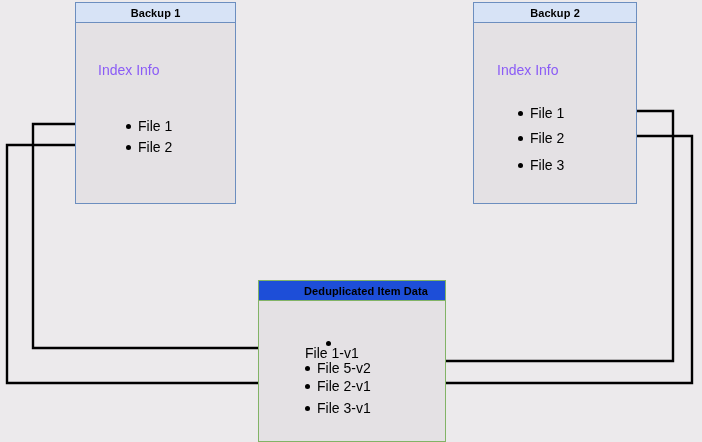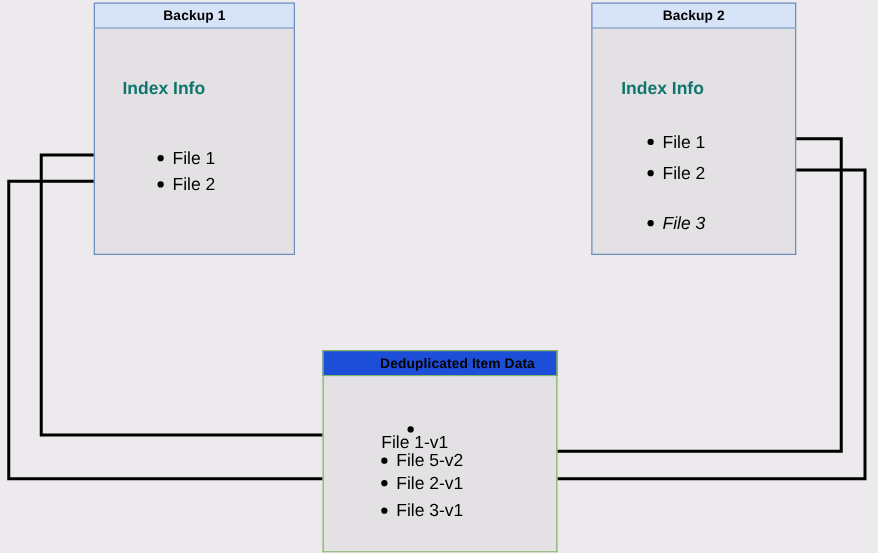--- a/index.html
+++ b/index.html
@@ -27,21 +27,21 @@
 
   
   .box-blue .hdr{background:#d7e3f6;border:1px solid #6c8ebf;height:21px;}
   .box-blue .body{background:#e4e1e4;border:1px solid #6c8ebf;border-top:none;}
 
   
   .box-green .hdr{background:#1d4ed8;border:1px solid #82b366;height:21px;padding-left:28px;}
   .box-green .body{background:#e4e1e4;border:1px solid #82b366;border-top:none;}
 
   .idx-label{
-    position:absolute;font-size:14px;color:#0f766e;white-space:nowrap;font-weight:bold;
+    position:absolute;font-size:14px;color:#8b5cf6;white-space:nowrap;
   }
   .bullet-list{position:absolute;}
   .bullet-row{
     position:absolute;left:0;height:18px;display:flex;align-items:center;
     white-space:nowrap;
   }
   .bullet-dot{
     width:5px;height:5px;border-radius:50%;background:#000;
     display:inline-block;margin-right:7px;flex:none;
   }
@@ -96,21 +96,21 @@
     <div class="idx-label" style="left:24px;top:60px;">Index Info</div>
     <div class="bullet-list" style="left:45px;top:102px;">
       <div class="bullet-row" style="top:0px;">
         <span class="bullet-dot"></span>
         <span class="bullet-text">File 1</span>
       </div>
       <div class="bullet-row" style="top:25px;">
         <span class="bullet-dot"></span>
         <span class="bullet-text">File 2</span>
       </div>
-      <div class="bullet-row" style="top:65px;font-style:italic;">
+      <div class="bullet-row" style="top:52px;">
         <span class="bullet-dot"></span>
         <span class="bullet-text">File 3</span>
       </div>
     </div>
   </div>
 
   <div class="box box-green" style="left:258px;top:280px;width:188px;height:162px;">
     <div class="hdr">Deduplicated Item Data</div>
     <div class="body" style="top:21px;height:141px;"></div>
     <div class="bullet-list" style="left:47px;top:61px;">

